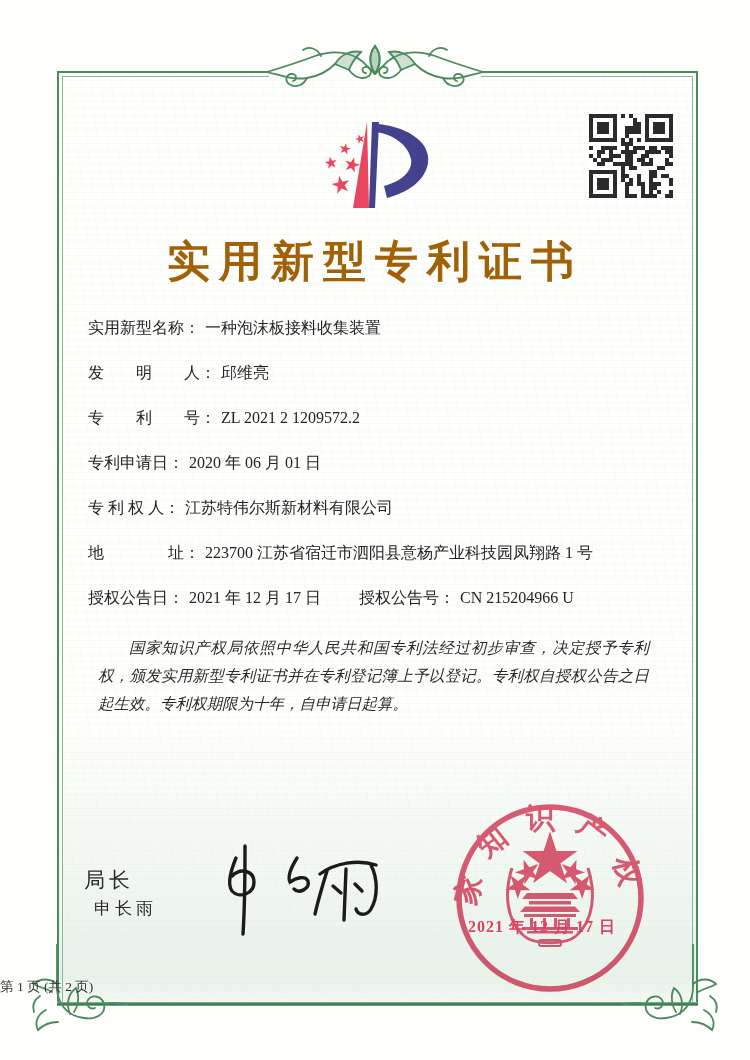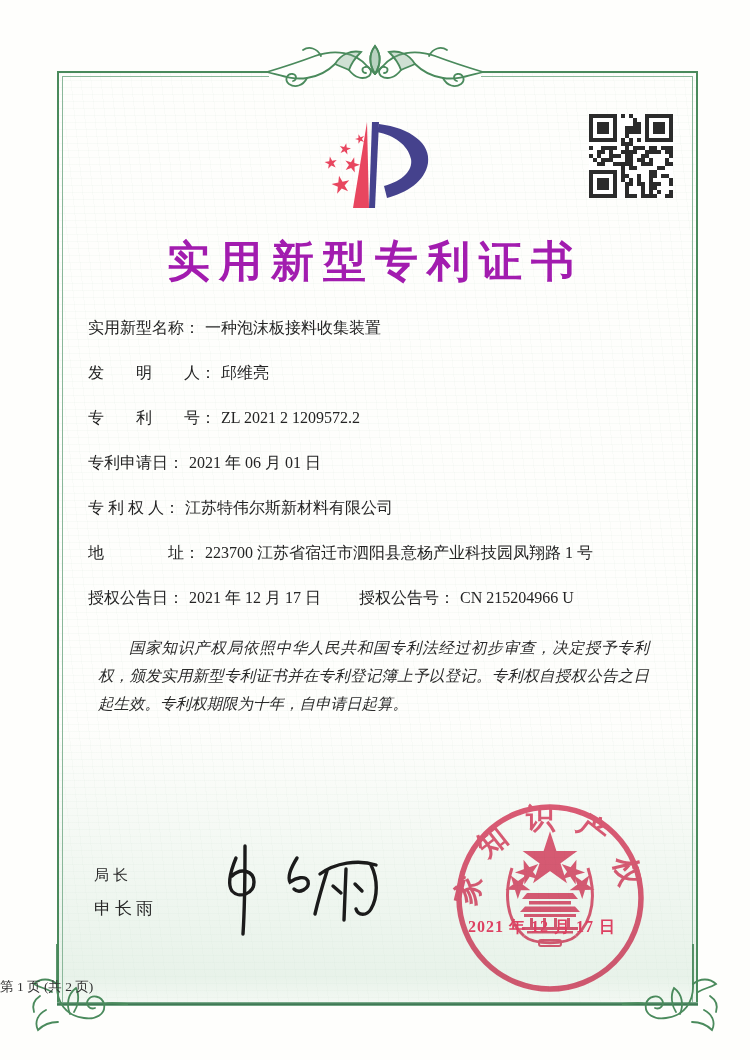--- a/index.html
+++ b/index.html
@@ -32,28 +32,28 @@
     background:linear-gradient(180deg,#8fbb9e,#2e6b45 55%,#8fbb9e);
   }
   .orn-top{left:263px;top:40px;width:224px;height:60px;}
   .fl{width:102px;height:92px;}
   .fl-l{left:26px;top:944px;}
   .fl-r{left:622px;top:944px;transform:scaleX(-1);}
   .cert-no{left:88px;top:120px;font-size:17px;letter-spacing:1px;color:#333;}
   .logo{left:308px;top:114px;width:136px;height:102px;}
   .qr{left:589px;top:114px;width:84px;height:84px;}
   .title{left:0;top:233px;width:750px;text-align:center;font-size:43px;font-weight:bold;
-         letter-spacing:9px;color:#a21caf;}
+         letter-spacing:9px;color:#a16207;}
   .fields{left:88px;top:318px;width:580px;font-size:16px;color:#242424;}
   .row{height:45px;white-space:nowrap;}
   .val{margin-left:5px;text-align:right;}
   .grant .second{margin-left:38px;margin-top:32px;}
   .paras{left:90px;top:626px;width:567px;font-size:15.5px;line-height:28px;text-align:justify;}
   .paras p{margin:8px;text-indent:2em;font-style:italic;}
-  .signer-title{left:94px;top:866px;font-size:15px;letter-spacing:4px;}
+  .signer-title{left:84px;top:866px;font-size:21px;letter-spacing:4px;}
   .signer-name{left:94px;top:897px;font-size:17px;letter-spacing:4px;}
   .signature{left:198px;top:838px;width:205px;height:102px;}
   .seal{left:450px;top:798px;width:200px;height:200px;mix-blend-mode:multiply;opacity:.93;}
   .seal-date{left:452px;top:917px;width:180px;text-align:center;font-size:16px;font-weight:600;
              color:var(--seal-red,#dd4061);letter-spacing:1px;z-index:5;}
   .page-info{left:0;top:978px;width:750px;text-align:left;font-size:13.5px;color:#333;}
   .back-note{left:0;top:1024px;width:750px;text-align:center;font-size:14.5px;letter-spacing:2px;color:#2e2e2e;}
   .green-stroke{stroke:var(--frame-green,#4a8a5c);fill:none;stroke-width:1.8;stroke-linecap:round;}
 </style>
 </head>
@@ -354,21 +354,21 @@
     <div class="row">
       <span class="lbl">实用新型名称：</span><span class="val">一种泡沫板接料收集装置</span>
     </div>
     <div class="row">
       <span class="lbl">发　　明　　人：</span><span class="val">邱维亮</span>
     </div>
     <div class="row">
       <span class="lbl">专　　利　　号：</span><span class="val">ZL 2021 2 1209572.2</span>
     </div>
     <div class="row">
-      <span class="lbl">专利申请日：</span><span class="val">2021 年 06 月 01 日</span>
+      <span class="lbl">专利申请日：</span><span class="val">2020 年 06 月 01 日</span>
     </div>
     <div class="row">
       <span class="lbl">专 利 权 人：</span><span class="val">江苏特伟尔斯新材料有限公司</span>
     </div>
     <div class="row">
       <span class="lbl">地　　　　址：</span><span class="val">223700 江苏省宿迁市泗阳县意杨产业科技园凤翔路 1 号</span>
     </div>
     <div class="row grant">
       <span class="lbl">授权公告日：</span><span class="val">2021 年 12 月 17 日</span><span class="lbl second">授权公告号：</span><span class="val">CN 215204966 U</span>
     </div>

